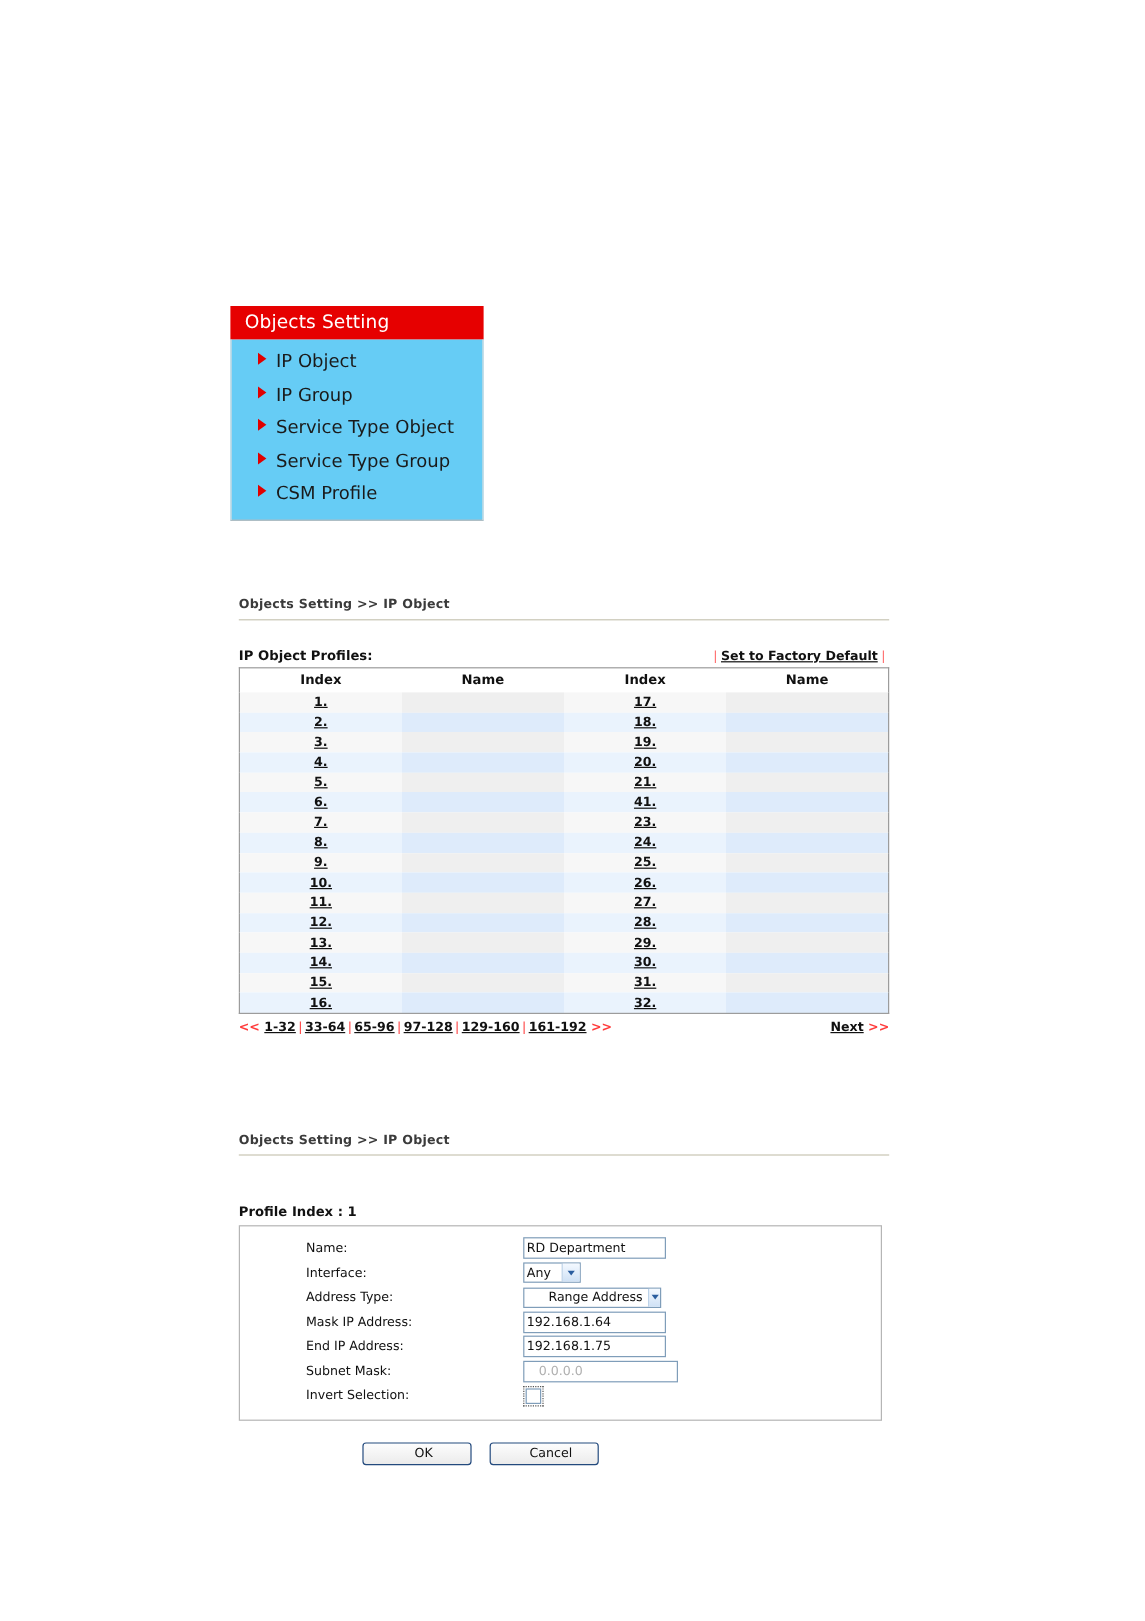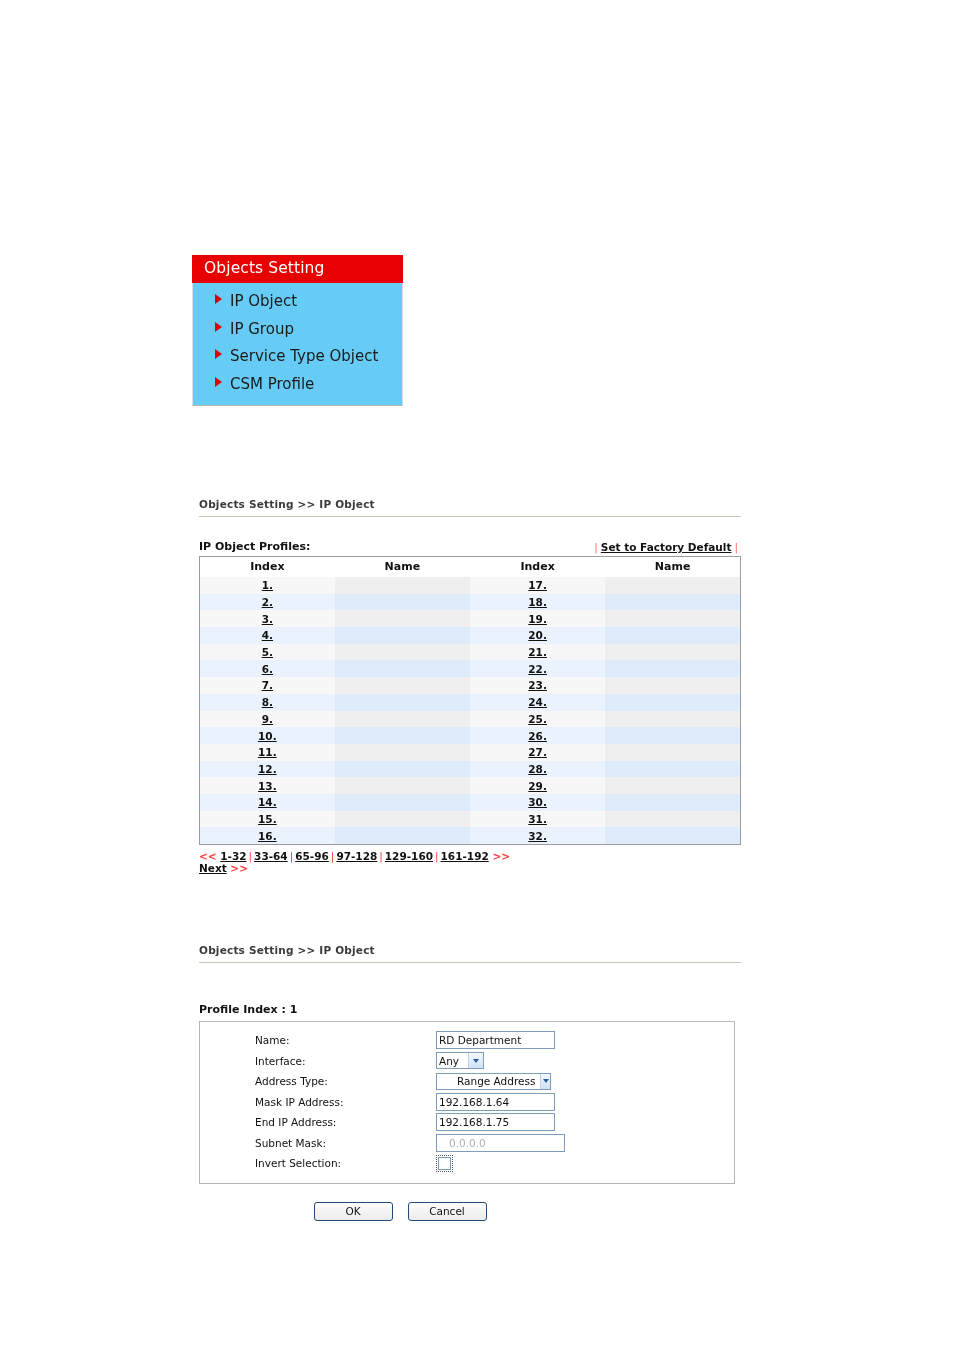--- a/index.html
+++ b/index.html
@@ -138,21 +138,20 @@
   tr.even td.nm { background: #deebfb; }
   tr.odd td.idx { background: #f7f7f7; }
   tr.even td.idx { background: #eaf3fd; }
 
   .pager {
     display: flex;
     justify-content: space-between;
     margin-top: 5px;
     font-size: 10.5px;
     font-weight: bold;
-    flex-direction: column;
   }
   .pager .arrows { color: #ff3b3b; }
   .pager .sep { color: #ff3b3b; font-weight: normal; padding: 0 2px; }
   .pager .lnk {
     color: #111;
     text-decoration: underline;
     cursor: pointer;
   }
 
   
@@ -245,21 +244,21 @@
     justify-content: center;
     gap: 15px;
     margin-top: 18px;
     padding-right: 140px;
   }
   .btn {
     min-width: 57px;
     text-align: center;
     font-size: 10.5px;
     font-family: "DejaVu Sans", sans-serif;
-    padding: 2px 10px 3px 10px;
+    padding: 2px 10px 3px 22px;
     border: 1px solid #234a7d;
     border-radius: 3px;
     background: linear-gradient(#fdfdfd, #ebebeb);
     color: #111;
     cursor: pointer;
   }
 </style>
 </head>
 <body>
 
@@ -267,20 +266,23 @@
   <div class="menu-title">Objects Setting</div>
   <div class="menu-body">
     <div class="menu-item">
       <span class="menu-arrow"></span><span>IP Object</span>
     </div>
     <div class="menu-item">
       <span class="menu-arrow"></span><span>IP Group</span>
     </div>
     <div class="menu-item">
       <span class="menu-arrow"></span><span>Service Type Object</span>
+    </div>
+    <div class="menu-item">
+      <span class="menu-arrow"></span><span>Service Type Group</span>
     </div>
     <div class="menu-item">
       <span class="menu-arrow"></span><span>CSM Profile</span>
     </div>
   </div>
 </div>
 
 <div class="section" style="top:498px;">
   <div class="breadcrumb">Objects Setting &gt;&gt; IP Object</div>
 
@@ -327,21 +329,21 @@
         </tr>
         <tr class="odd">
           <td class="idx"><span class="lnk">5.</span></td>
           <td class="nm"></td>
           <td class="idx"><span class="lnk">21.</span></td>
           <td class="nm"></td>
         </tr>
         <tr class="even">
           <td class="idx"><span class="lnk">6.</span></td>
           <td class="nm"></td>
-          <td class="idx"><span class="lnk">22.</span></td>
+          <td class="idx"><span class="lnk">41.</span></td>
           <td class="nm"></td>
         </tr>
         <tr class="odd">
           <td class="idx"><span class="lnk">7.</span></td>
           <td class="nm"></td>
           <td class="idx"><span class="lnk">23.</span></td>
           <td class="nm"></td>
         </tr>
         <tr class="even">
           <td class="idx"><span class="lnk">8.</span></td>

